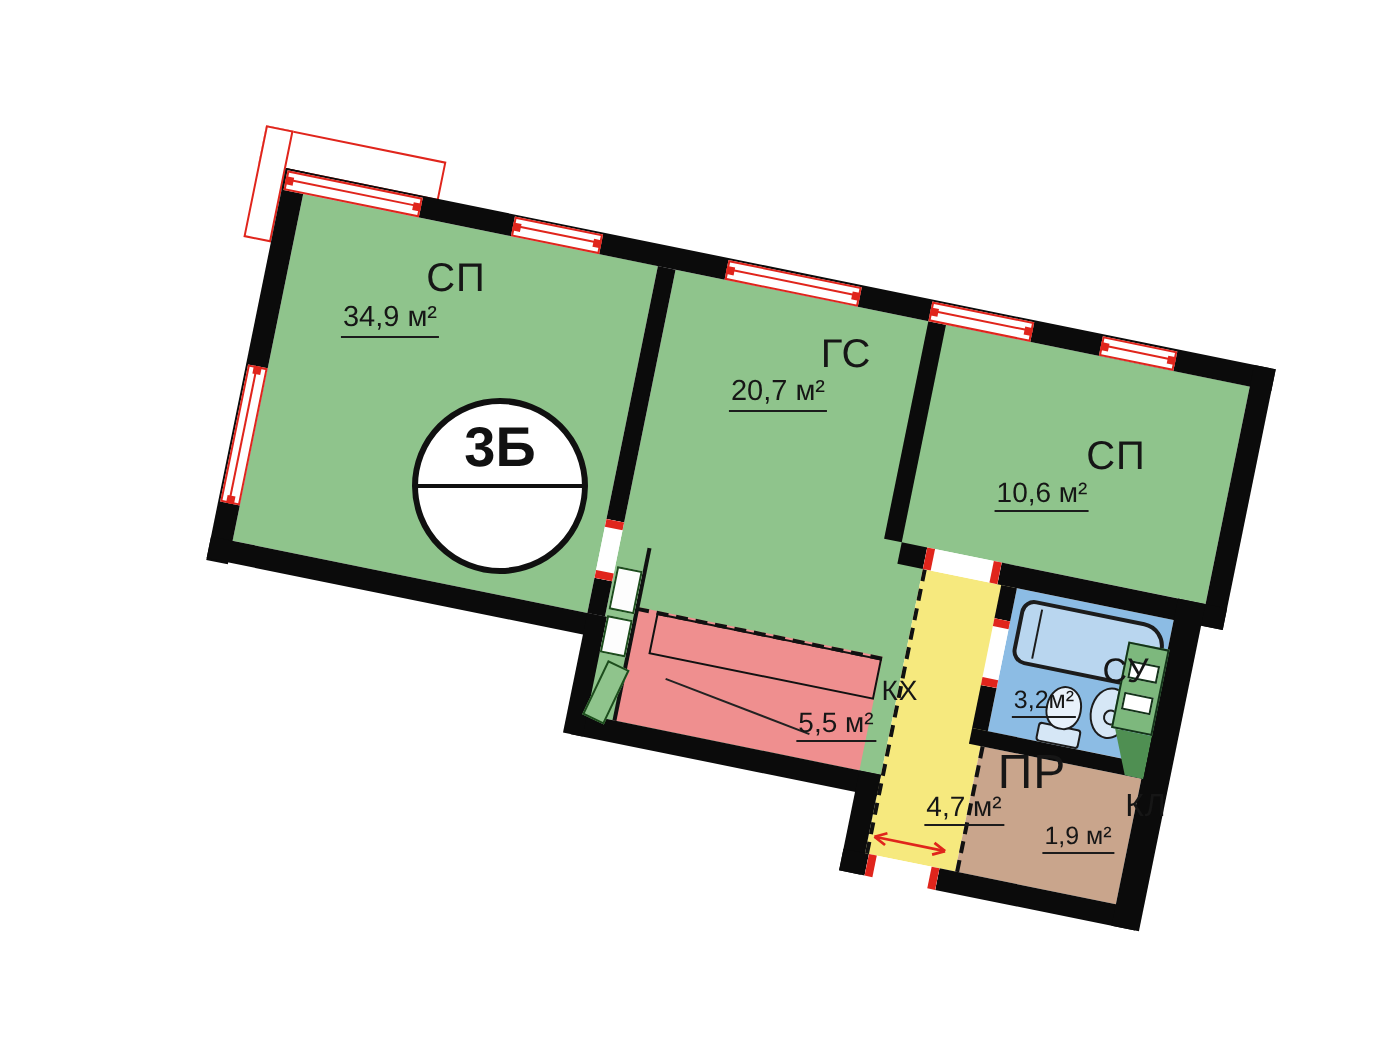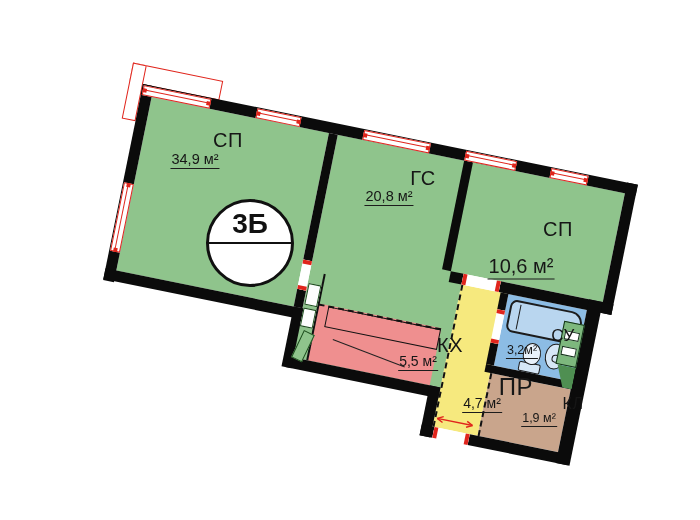--- a/index.html
+++ b/index.html
@@ -156,26 +156,26 @@
     </div>
     <div class="wedge" style="left:460px;top:192px;width:21px;height:22px;"></div>
   </div>
 
   <div class="leader"></div>
 
   <div class="lbl rname" style="left:189px;top:140px;font-size:20px;">СП</div>
   <div class="lbl rarea" style="left:195px;top:160px;font-size:14.5px;">34,9 м²</div>
 
   <div class="lbl rname" style="left:384px;top:178px;font-size:20px;">ГС</div>
-  <div class="lbl rarea" style="left:389px;top:197px;font-size:14.5px;">20,8 м²</div>
+  <div class="lbl rarea" style="left:389px;top:197px;font-size:14.5px;">20,7 м²</div>
 
   <div class="lbl rname" style="left:519px;top:229px;font-size:20px;">СП</div>
-  <div class="lbl rarea" style="left:521px;top:247px;font-size:20px;margin-top:20px;">10,6 м²</div>
+  <div class="lbl rarea" style="left:521px;top:247px;font-size:14px;">10,6 м²</div>
 
-  <div class="lbl rname" style="left:411px;top:345px;font-size:20px;">КХ</div>
+  <div class="lbl rname" style="left:411px;top:345px;font-size:14px;">КХ</div>
   <div class="lbl rarea" style="left:418px;top:362px;font-size:14px;">5,5 м²</div>
 
   <div class="lbl rname" style="left:477px;top:387px;font-size:24px;">ПР</div>
   <div class="lbl rarea" style="left:482px;top:404px;font-size:14px;">4,7 м²</div>
 
   <div class="lbl rname" style="left:524px;top:336px;font-size:17px;">СУ</div>
   <div class="lbl rarea" style="left:522px;top:351px;font-size:12.5px;">3,2м²</div>
 
   <div class="lbl rname" style="left:534px;top:404px;font-size:16px;">КЛ</div>
   <div class="lbl rarea" style="left:539px;top:419px;font-size:12.5px;">1,9 м²</div>

